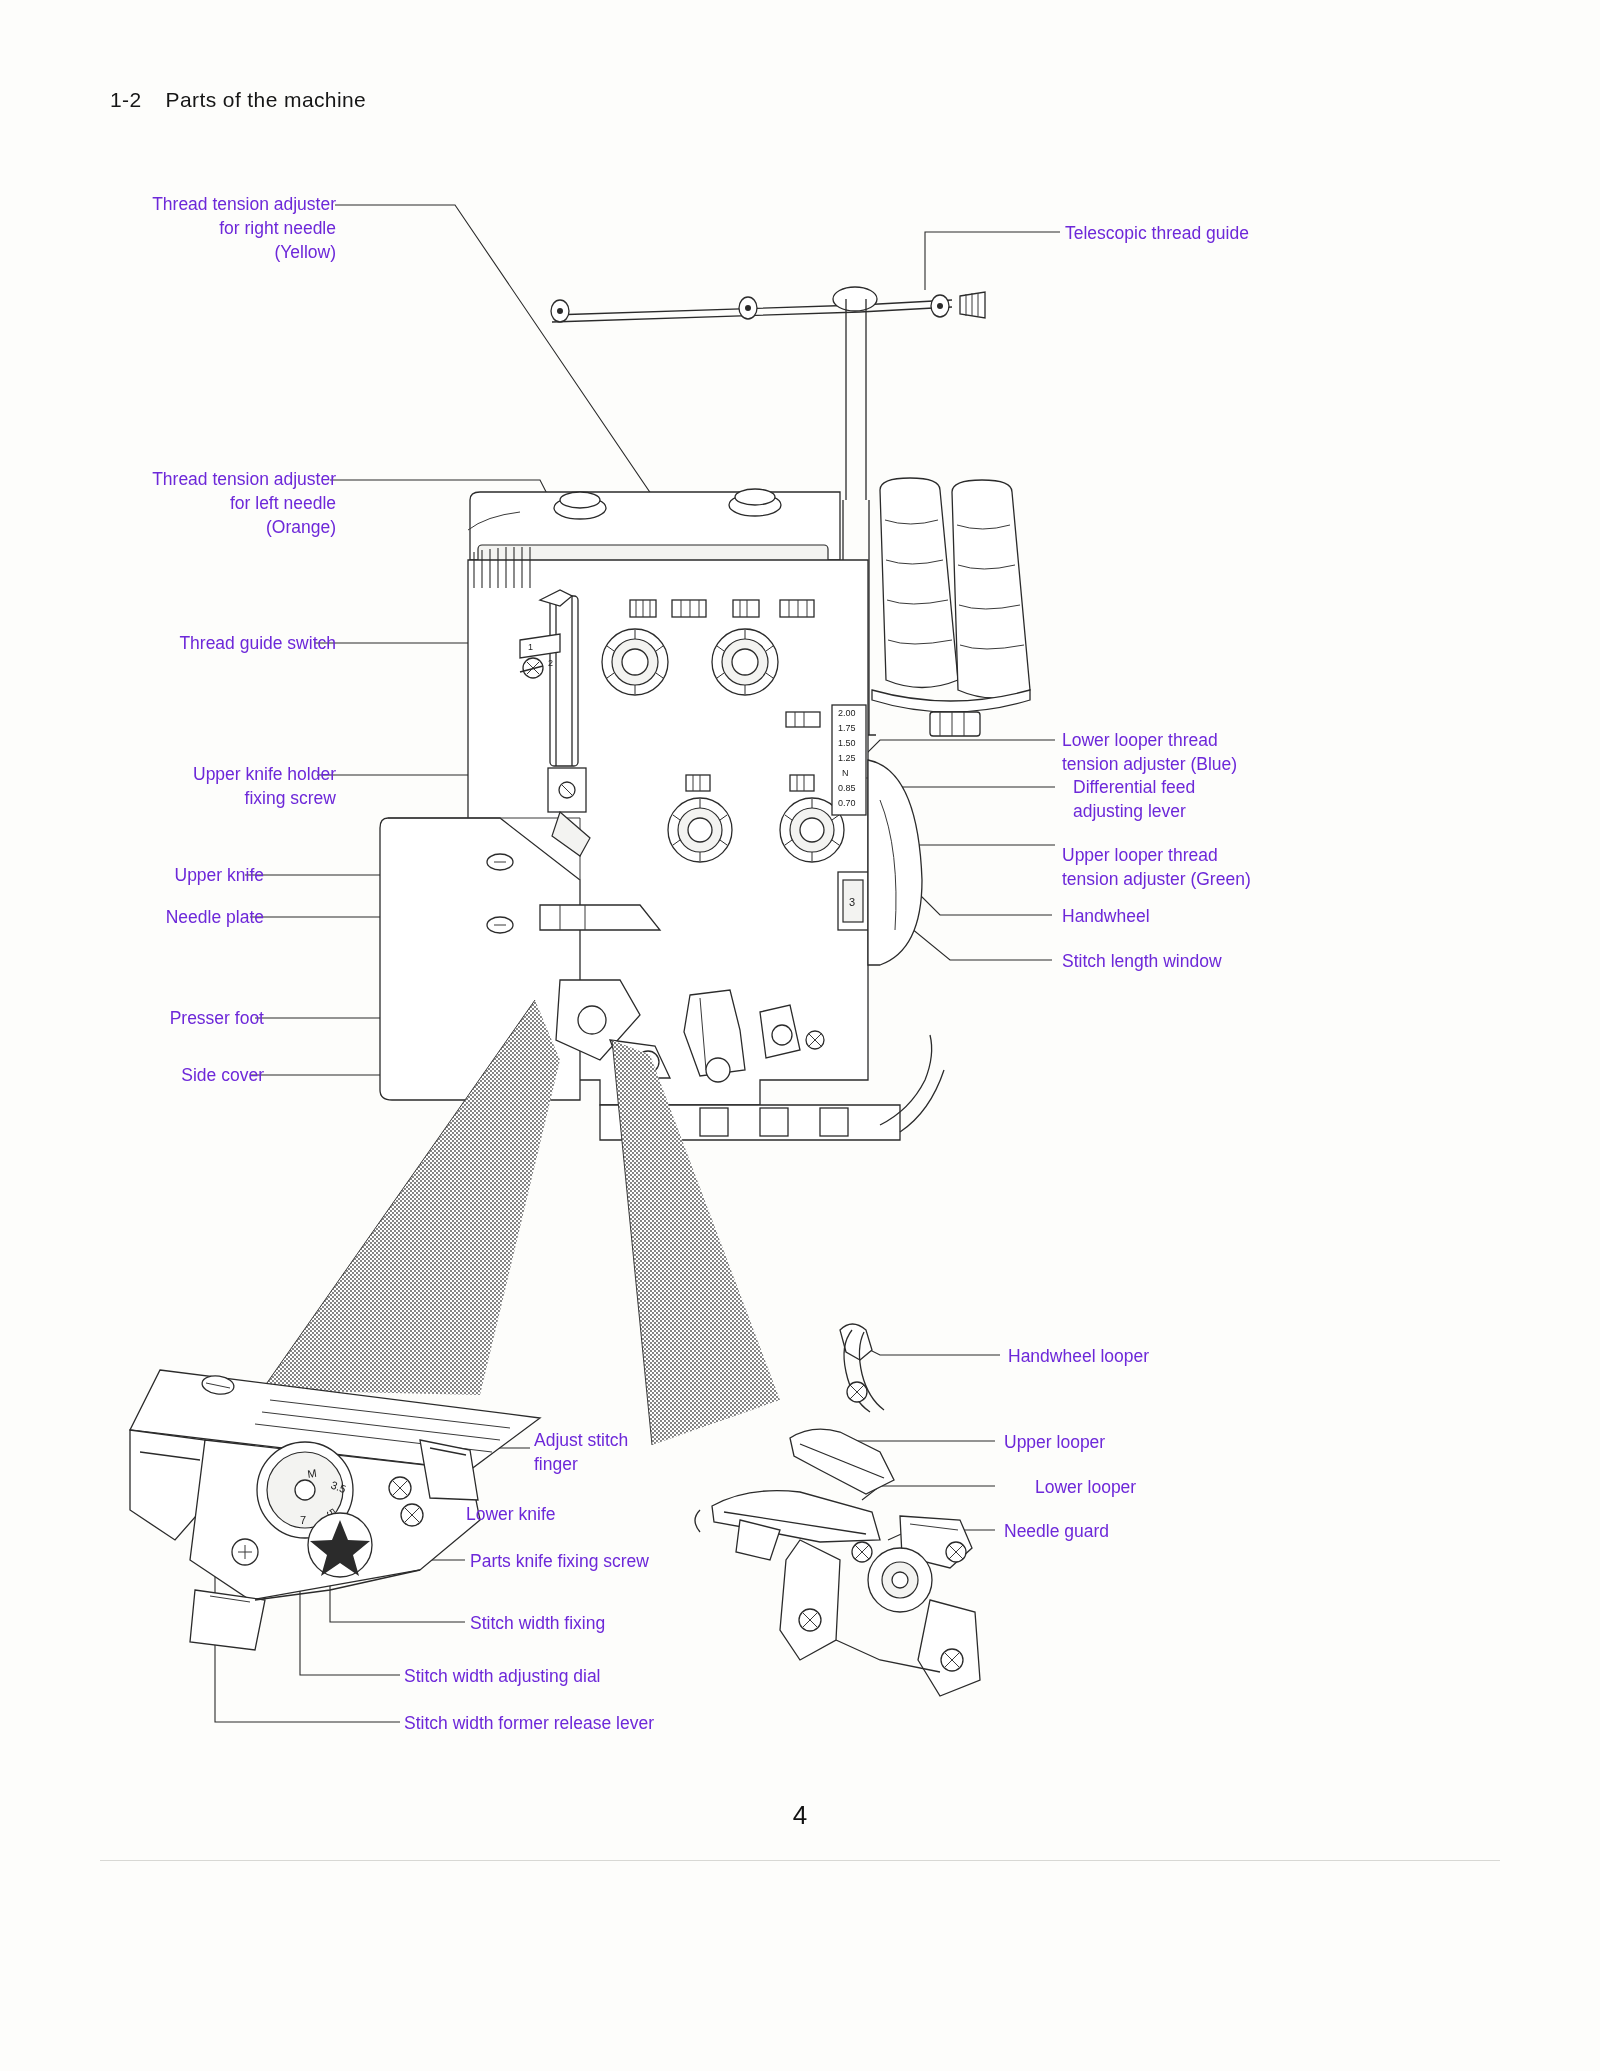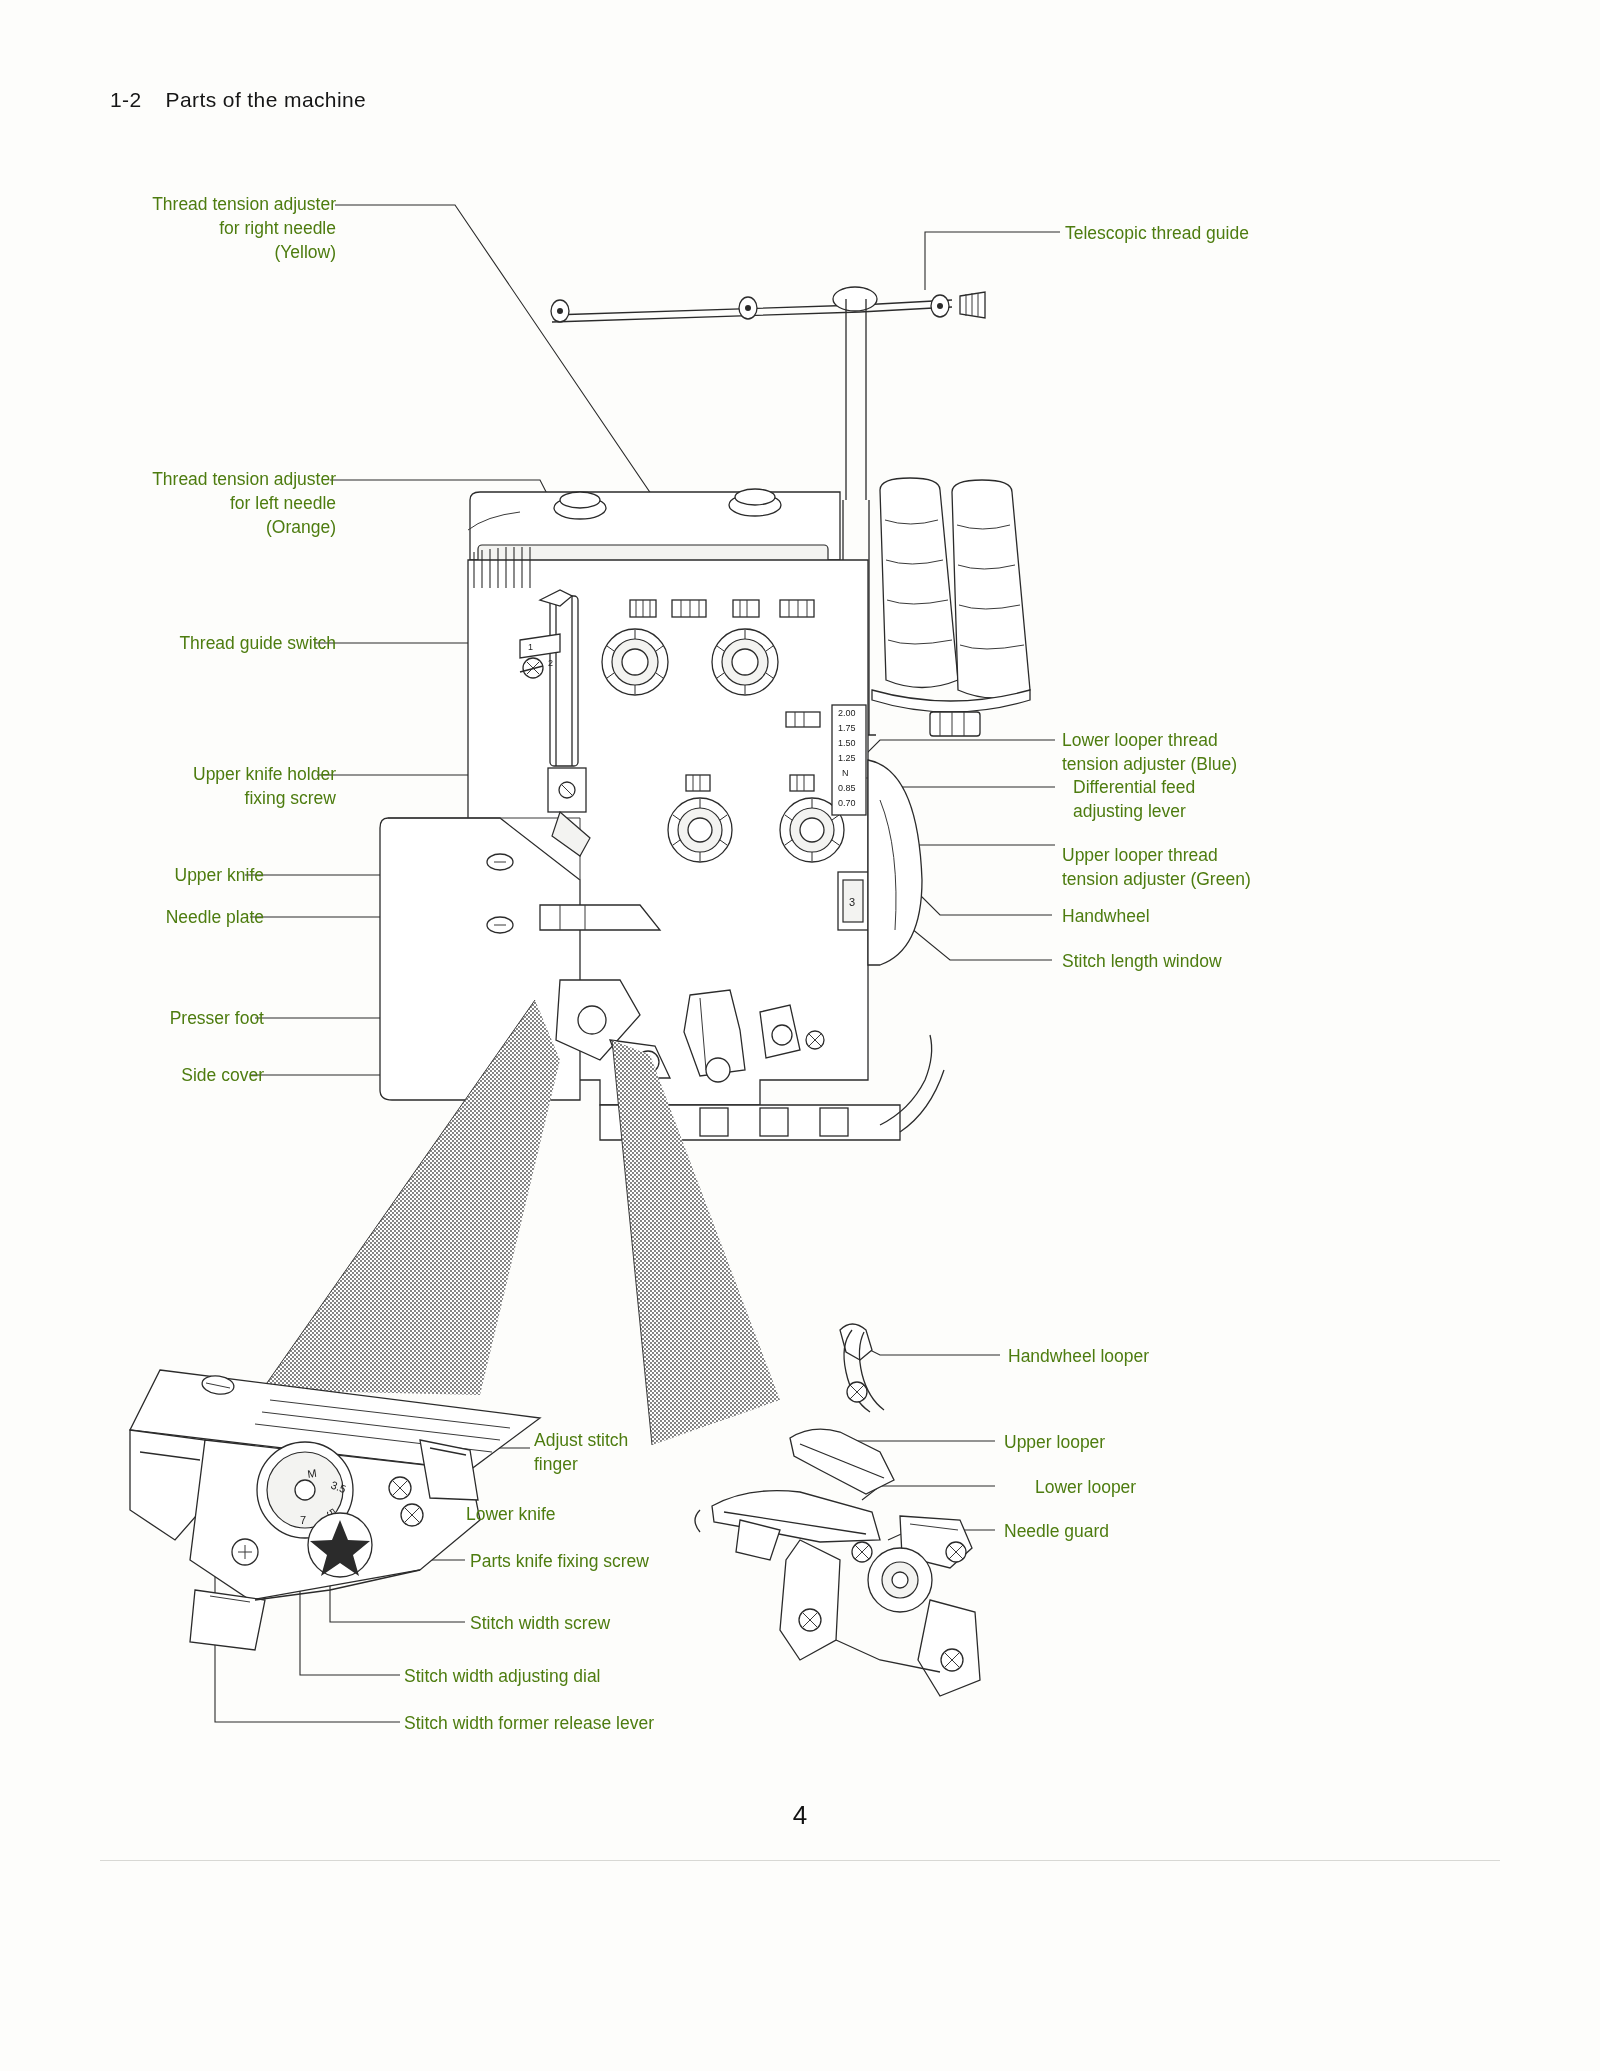--- a/index.html
+++ b/index.html
@@ -42,21 +42,21 @@
     right: 0;
     top: 1800px;
     text-align: center;
     font-size: 26px;
     color: #111;
   }
   .label {
     position: absolute;
     font-size: 17.5px;
     line-height: 1.38;
-    color: #4d7c0f;
+    color: #6d28d9;
     white-space: pre-line;
   }
   .label.right-align {
     text-align: right;
   }
   svg.art {
     position: absolute;
     left: 0;
     top: 0;
     width: 1600px;
@@ -521,21 +521,21 @@
 
   <div class="label" style="left:1004px; top:1519px; width:330px;">Needle guard</div>
 
   <div class="label" style="left:534px; top:1428px; width:250px;">Adjust stitch
 finger</div>
 
   <div class="label" style="left:466px; top:1502px; width:250px;">Lower knife</div>
 
   <div class="label" style="left:470px; top:1549px; width:300px;">Parts knife fixing screw</div>
 
-  <div class="label" style="left:470px; top:1611px; width:300px;">Stitch width screw</div>
+  <div class="label" style="left:470px; top:1611px; width:300px;">Stitch width fixing</div>
 
   <div class="label" style="left:404px; top:1664px; width:320px;">Stitch width adjusting dial</div>
 
   <div class="label" style="left:404px; top:1711px; width:360px;">Stitch width former release lever</div>
 
   <div class="page-number">4</div>
   <div class="rule" style="left:100px; right:100px; top:1860px; width:1400px;"></div>
 </div>
 
 </body></html>

